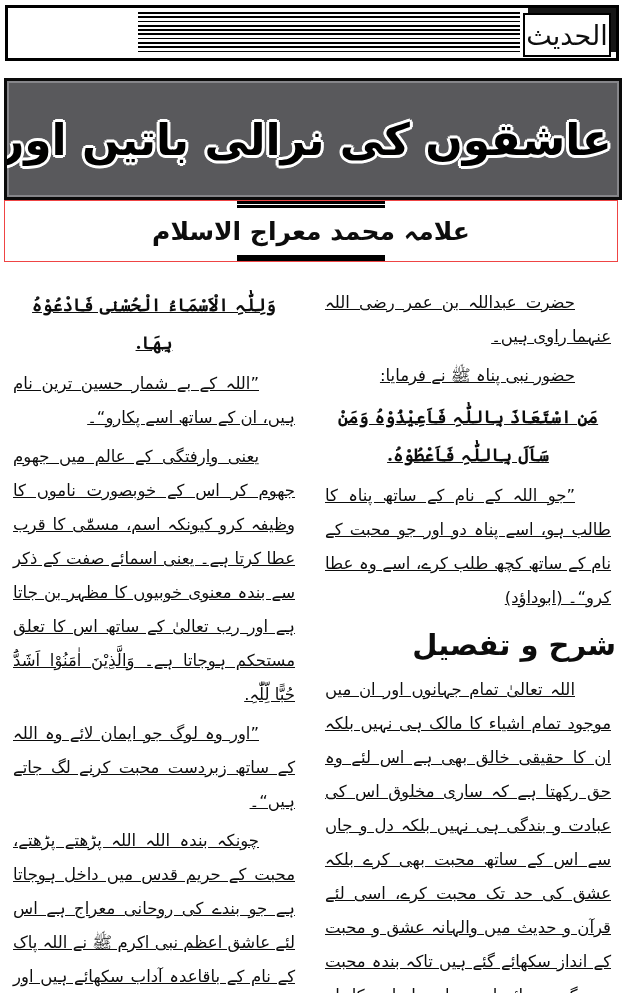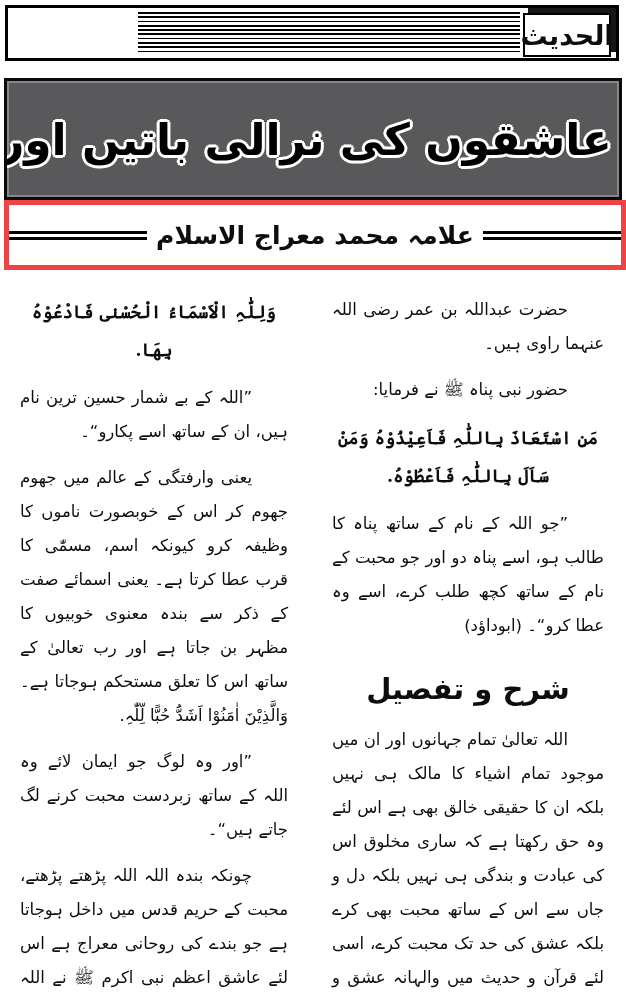--- a/index.html
+++ b/index.html
@@ -16,66 +16,66 @@
   }
   .header-lines{
     position:absolute;top:4px;bottom:4px;left:130px;right:96px;
     background:repeating-linear-gradient(to bottom,#000 0 1.6px,transparent 1.6px 4.3px);
   }
   .logo-box{
     position:absolute;top:5px;right:5px;width:84px;height:40px;
     background:#fff;border:2px solid #000;
     box-shadow:5px -5px 0 0 #161616;
     display:flex;align-items:center;justify-content:center;
-    font-size:27px;font-weight:bold;line-height:1;
+    font-size:27px;font-weight:normal;line-height:1;
   }
 
   
   .banner{
     position:absolute;top:78px;left:4px;width:612px;height:116px;
     background:#59595c;border:3px solid #0a0a0a;
     box-shadow:inset 0 0 0 2px #86868a;
     display:flex;align-items:center;justify-content:center;overflow:hidden;
   }
   .banner-title{
     font-size:44px;font-weight:bold;color:#000;white-space:nowrap;
     text-shadow:
       -3px 0 0 #fff, 3px 0 0 #fff, 0 -3px 0 #fff, 0 3px 0 #fff,
       -2px -2px 0 #fff, 2px -2px 0 #fff, -2px 2px 0 #fff, 2px 2px 0 #fff;
   }
 
   
   .byline-box{
     position:absolute;top:200px;left:4px;width:612px;height:60px;
-    border:5px solid #ef4444;background:#fff;
-    display:flex;align-items:center;justify-content:center;gap:9px;
+    border:1px solid #ef4444;background:#fff;
+    display:flex;align-items:center;justify-content:center;gap:9px;flex-direction:column;
   }
   .byline-rule{
     width:148px;height:9px;box-sizing:border-box;
     border-top:3px solid #000;border-bottom:3px solid #000;
   }
   .byline-text{font-size:25px;font-weight:600;white-space:nowrap;}
 
   
   .col{
     position:absolute;top:281px;height:712px;overflow:hidden;
     font-size:16.5px;line-height:34px;text-align:justify;
   }
   .col-right{right:10px;width:296px;}
   .col-left{left:8px;width:292px;}
 
-  .para{margin:12px;}
+  .para{margin:5px;text-decoration:underline;}
   .indent{text-indent:36px;}
   .arabic{
     font-weight:bold;font-size:17.5px;text-align:center;line-height:38px;
     font-family:"DejaVu Serif", serif;
   }
   .h-call{
-    font-size:29px;font-weight:bold;text-align:center;line-height:44px;
-    margin:24px 0 6px 0;
+    font-size:29px;font-weight:bold;line-height:44px;
+    margin:8px 0 6px 0;
   }
 </style>
 </head>
 <body>
 
 <div class="header-box">
   <div class="header-lines"></div>
   <div class="logo-box">
     <span>الحدیث</span>
   </div>

